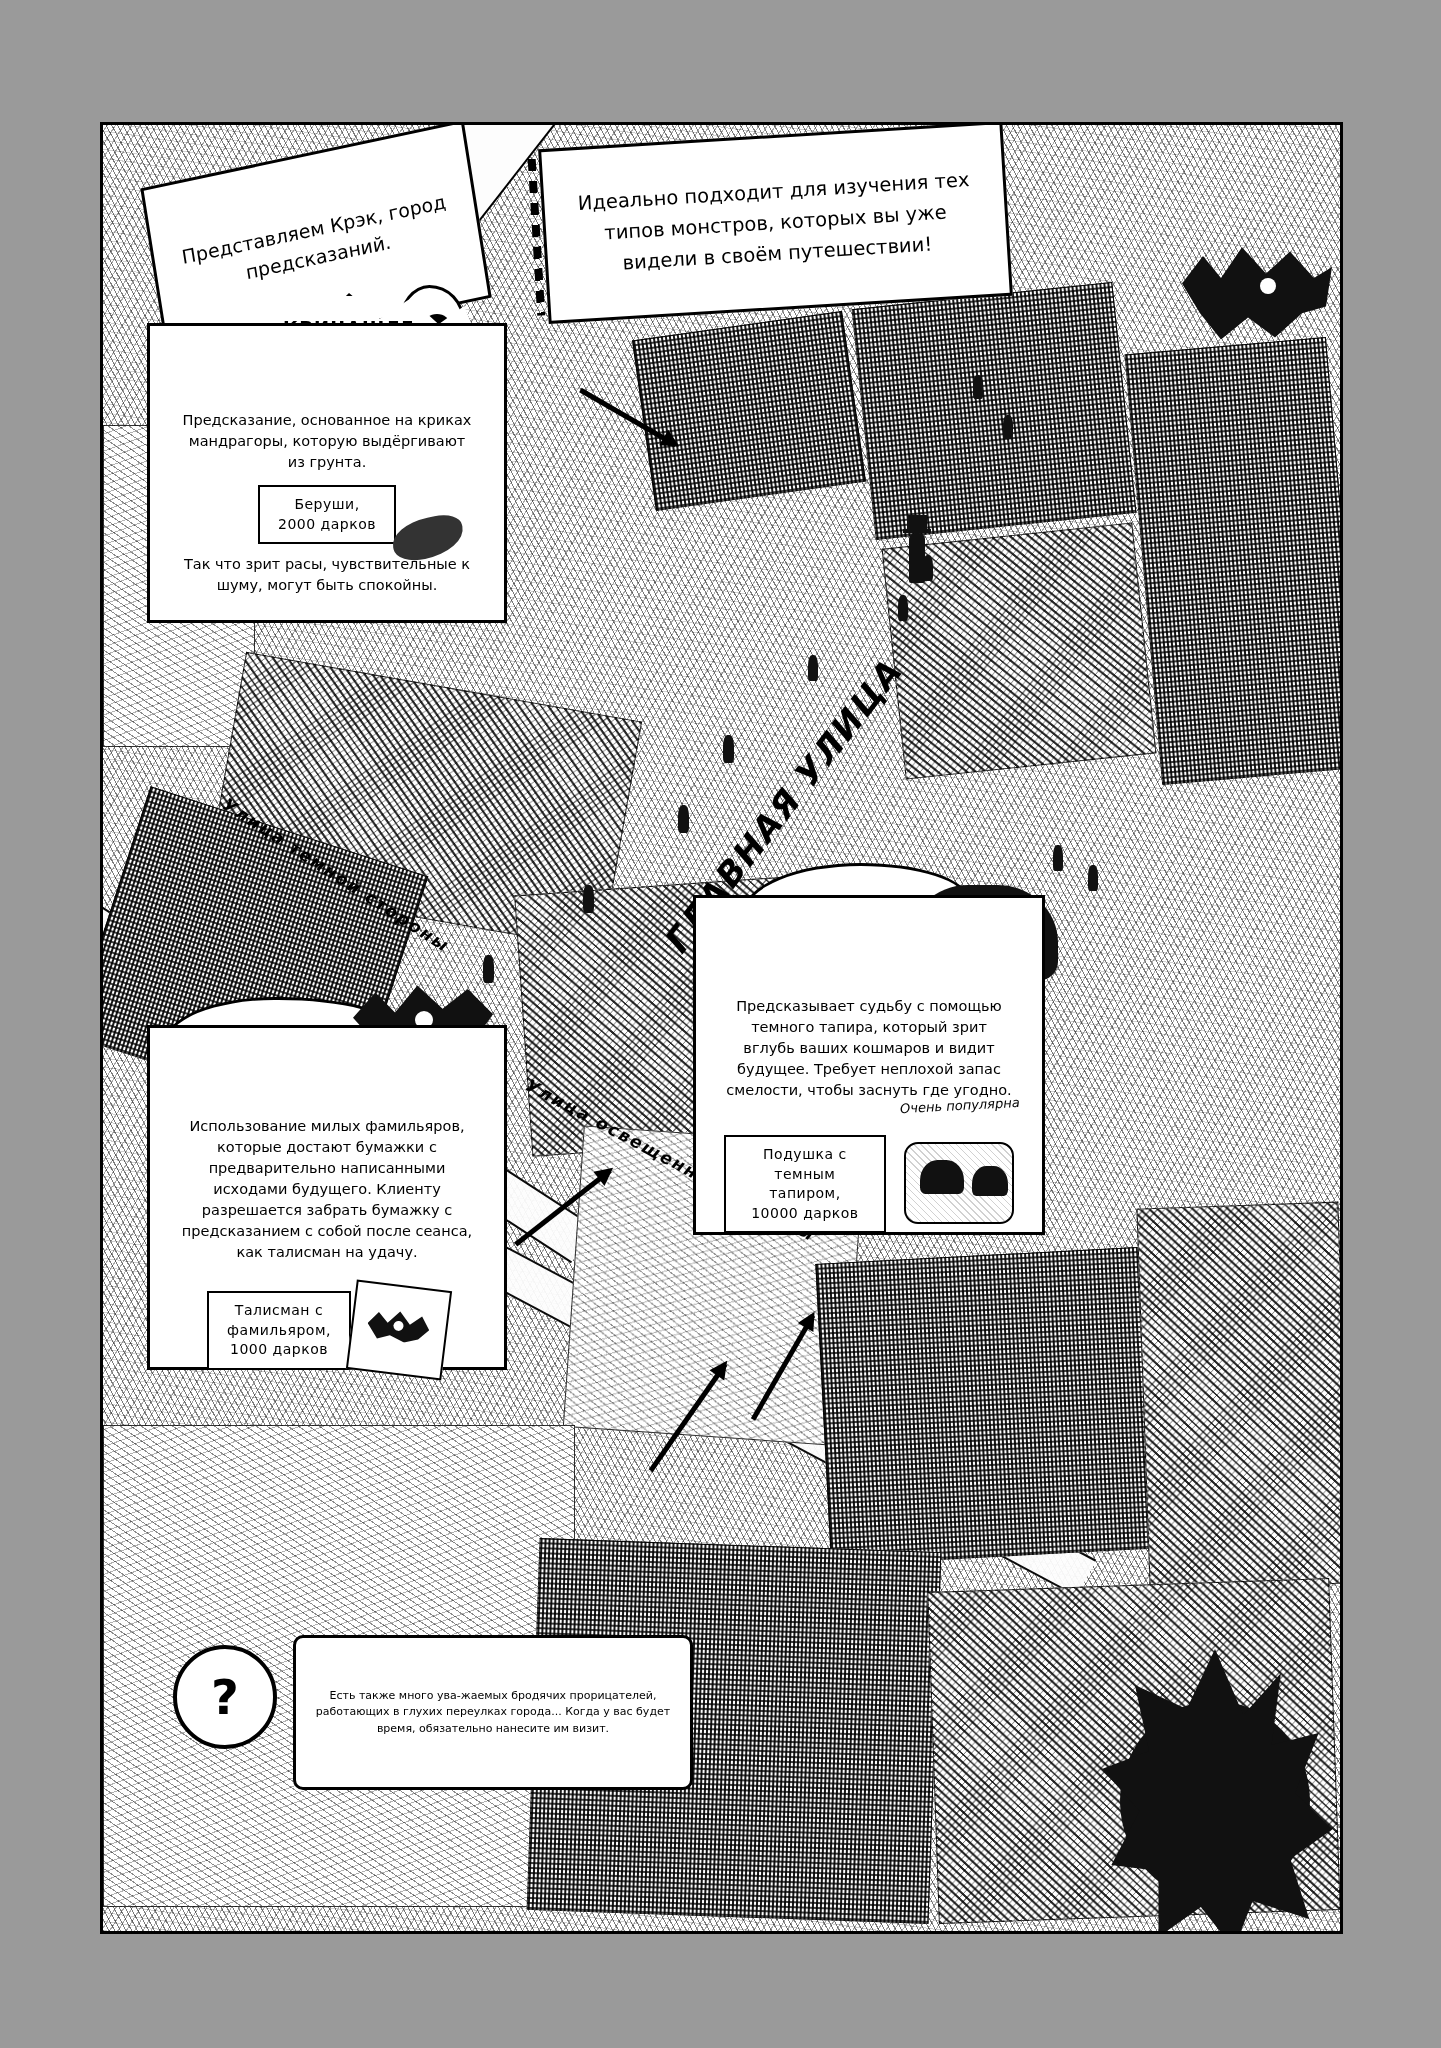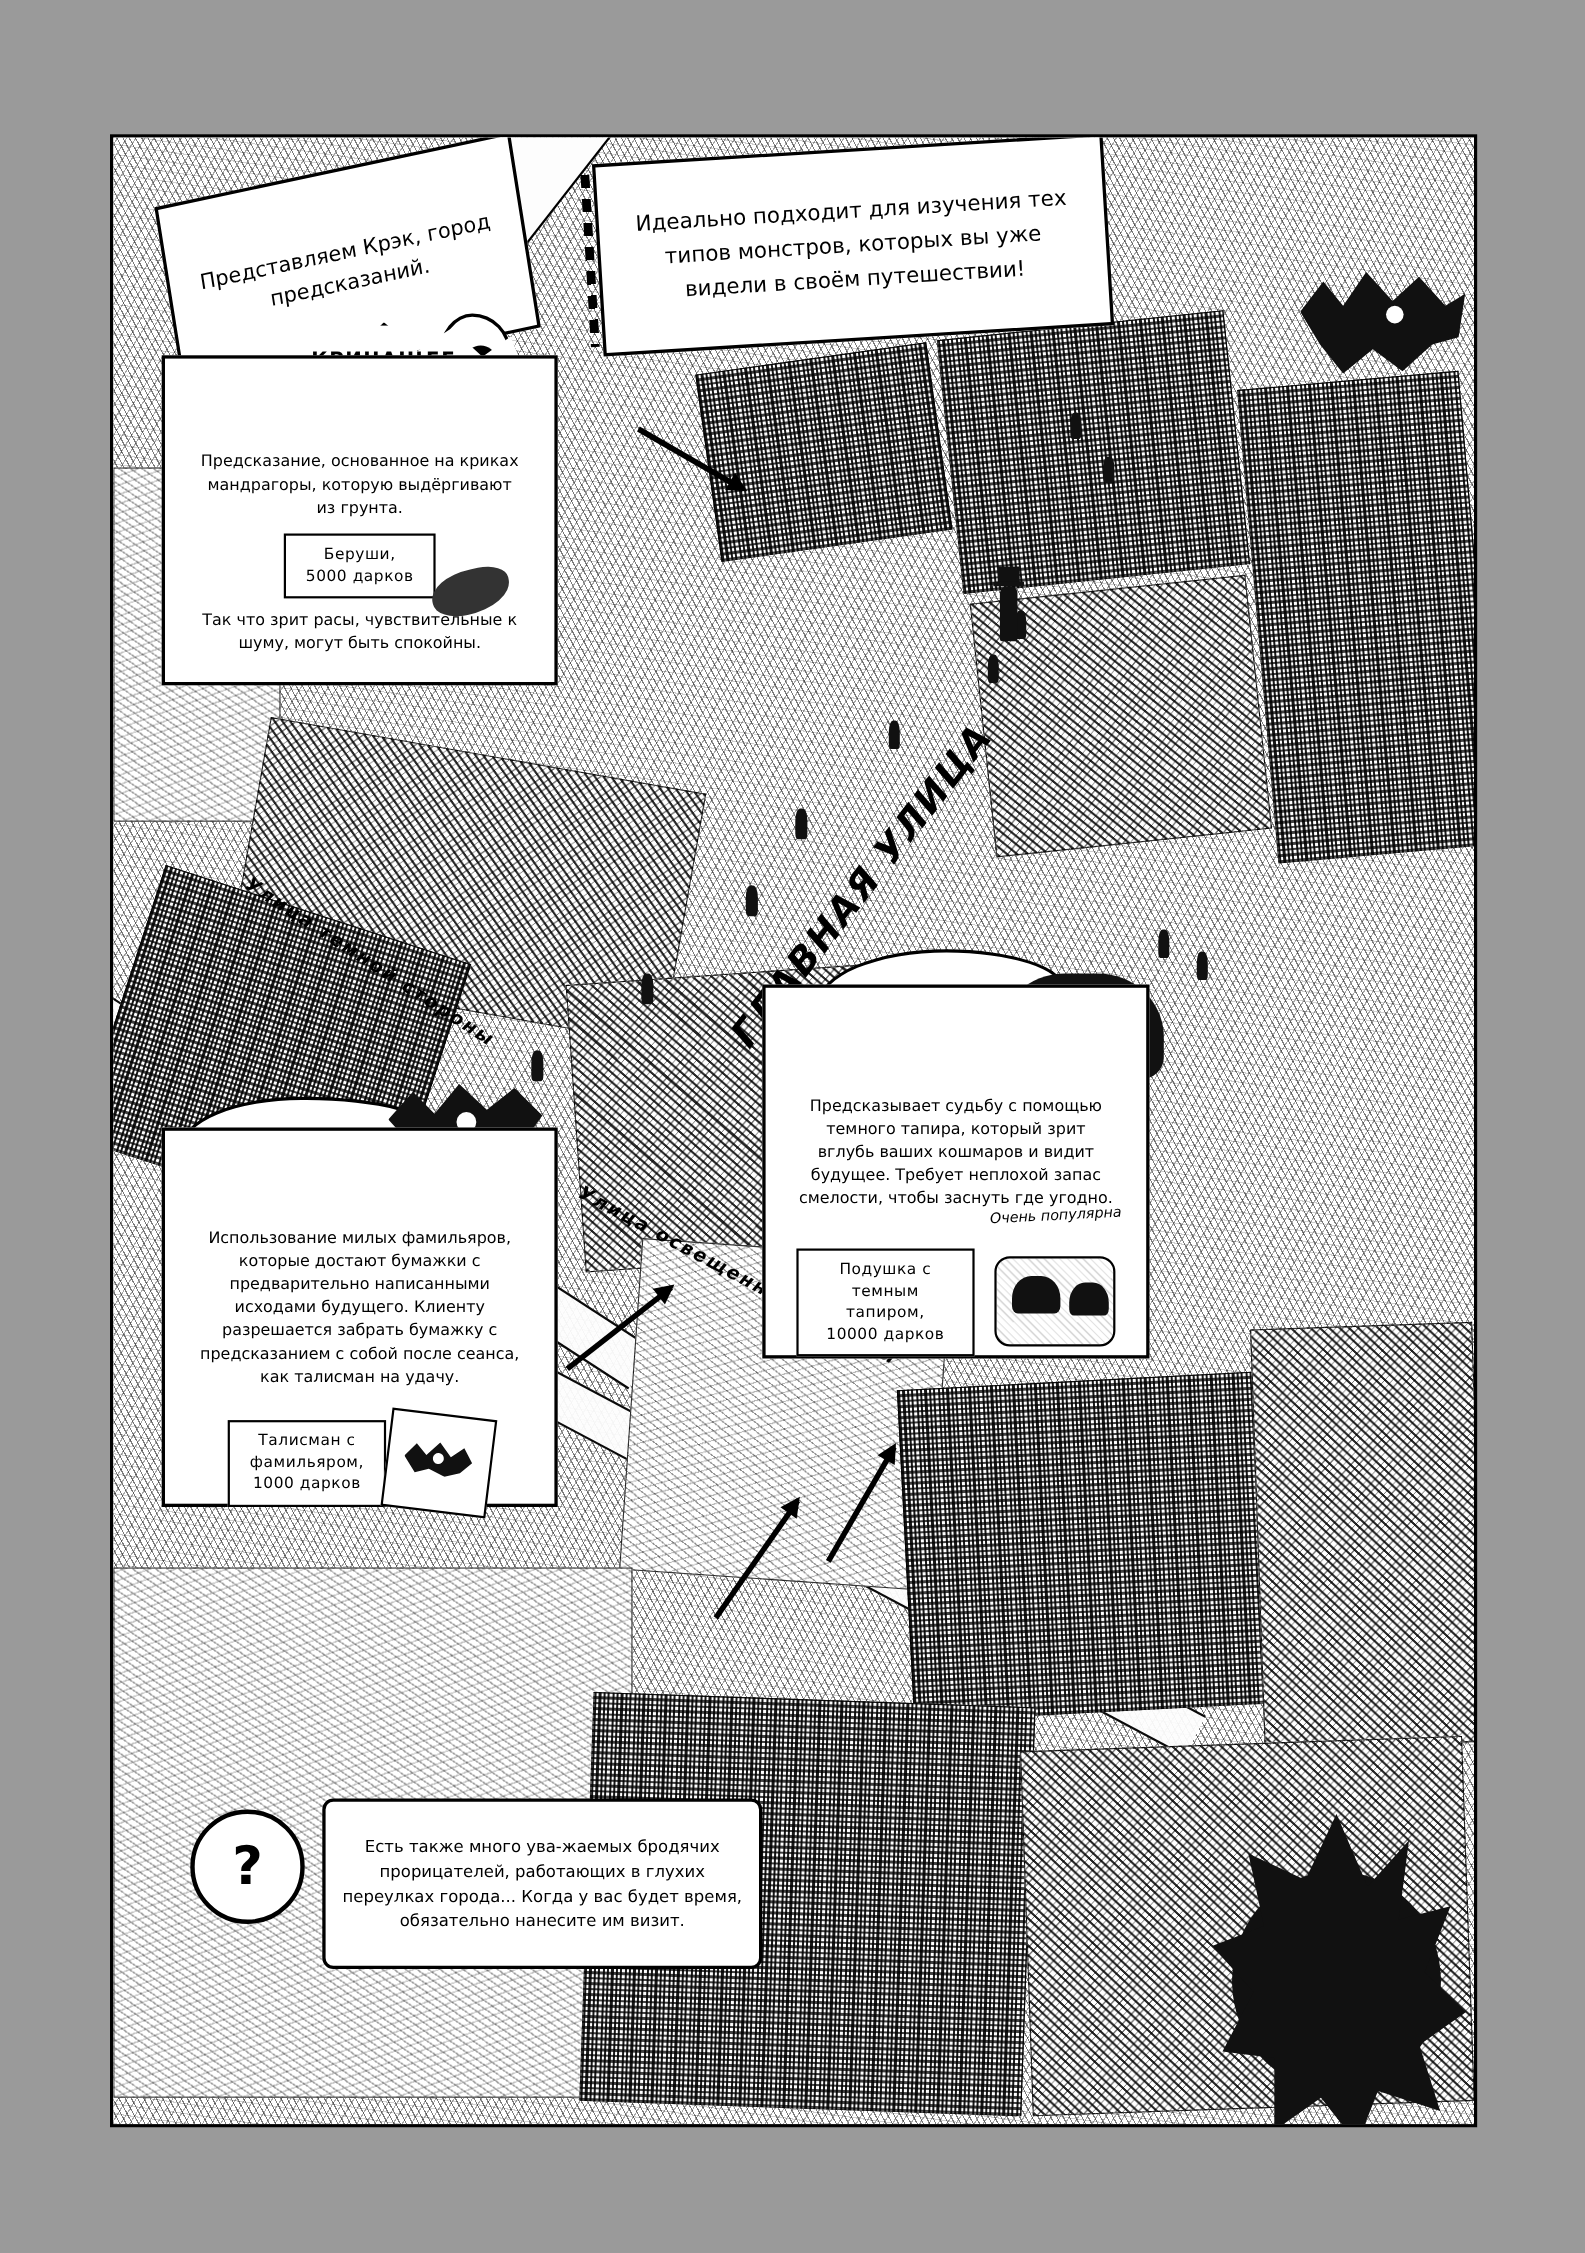--- a/index.html
+++ b/index.html
@@ -259,21 +259,21 @@
     width: 400px;
     height: 155px;
     border-radius: 10px;
     display: flex;
     align-items: center;
     justify-content: center;
     text-align: center;
     padding: 10px 14px;
   }
 
-  #panel-wandering .body { font-size: 15px; line-height: 1.5; }
+  #panel-wandering .body { font-size: 11px; line-height: 1.5; }
 
   #question-bubble {
     position: absolute;
     left: 70px;
     top: 1520px;
     width: 96px;
     height: 96px;
     border: 4px solid #000;
     border-radius: 50%;
     background: #fff;
@@ -503,21 +503,21 @@
       </div>
     </div>
 
     <div id="screaming-burst">
       <div class="title">КРИЧАЩЕЕ ПРЕДСКАЗАНИЕ</div>
     </div>
 
     <div class="panel" id="panel-screaming">
       <div class="body" style="margin-top:70px;">Предсказание, основанное на криках мандрагоры, которую выдёргивают из грунта.</div>
       <div class="price-box">Беруши,
-5000 дарков</div>
+2000 дарков</div>
       <div class="body">Так что зрит расы, чувствительные к шуму, могут быть спокойны.</div>
       
       <div style="position:absolute; left:242px; top:192px; width:72px; height:40px; background:#333; border-radius:55% 35% 60% 40%; transform:rotate(-12deg);"></div>
     </div>
 
     <div id="familiar-cloud">
       <div class="title" style="margin:0;">ГАДАНИЕ ПО ФАМИЛЬРУ</div>
     </div>
     <div id="familiar-bat">
       <div class="eye"></div>

